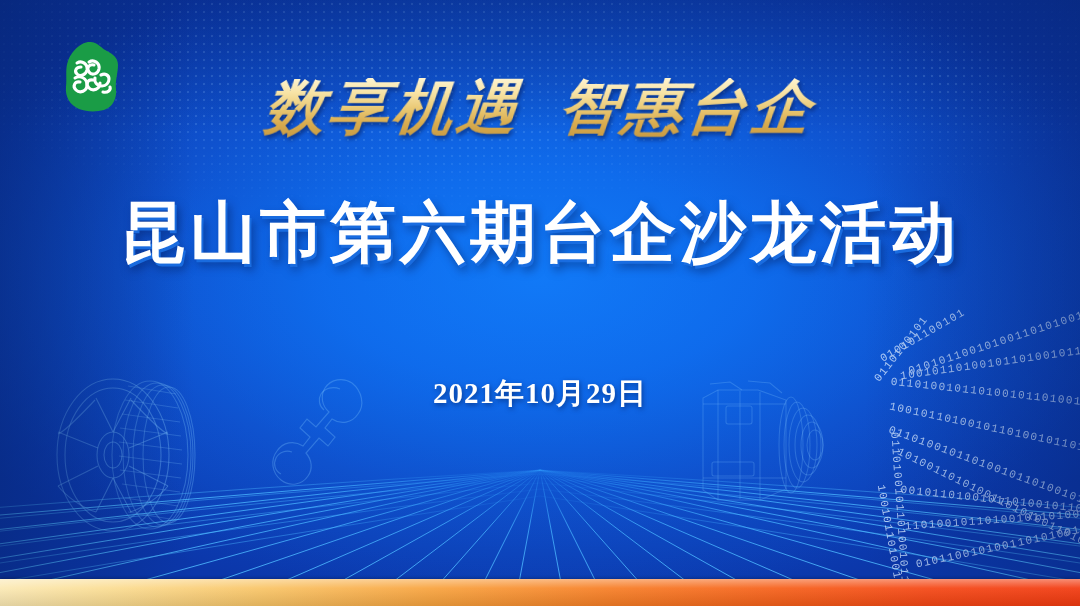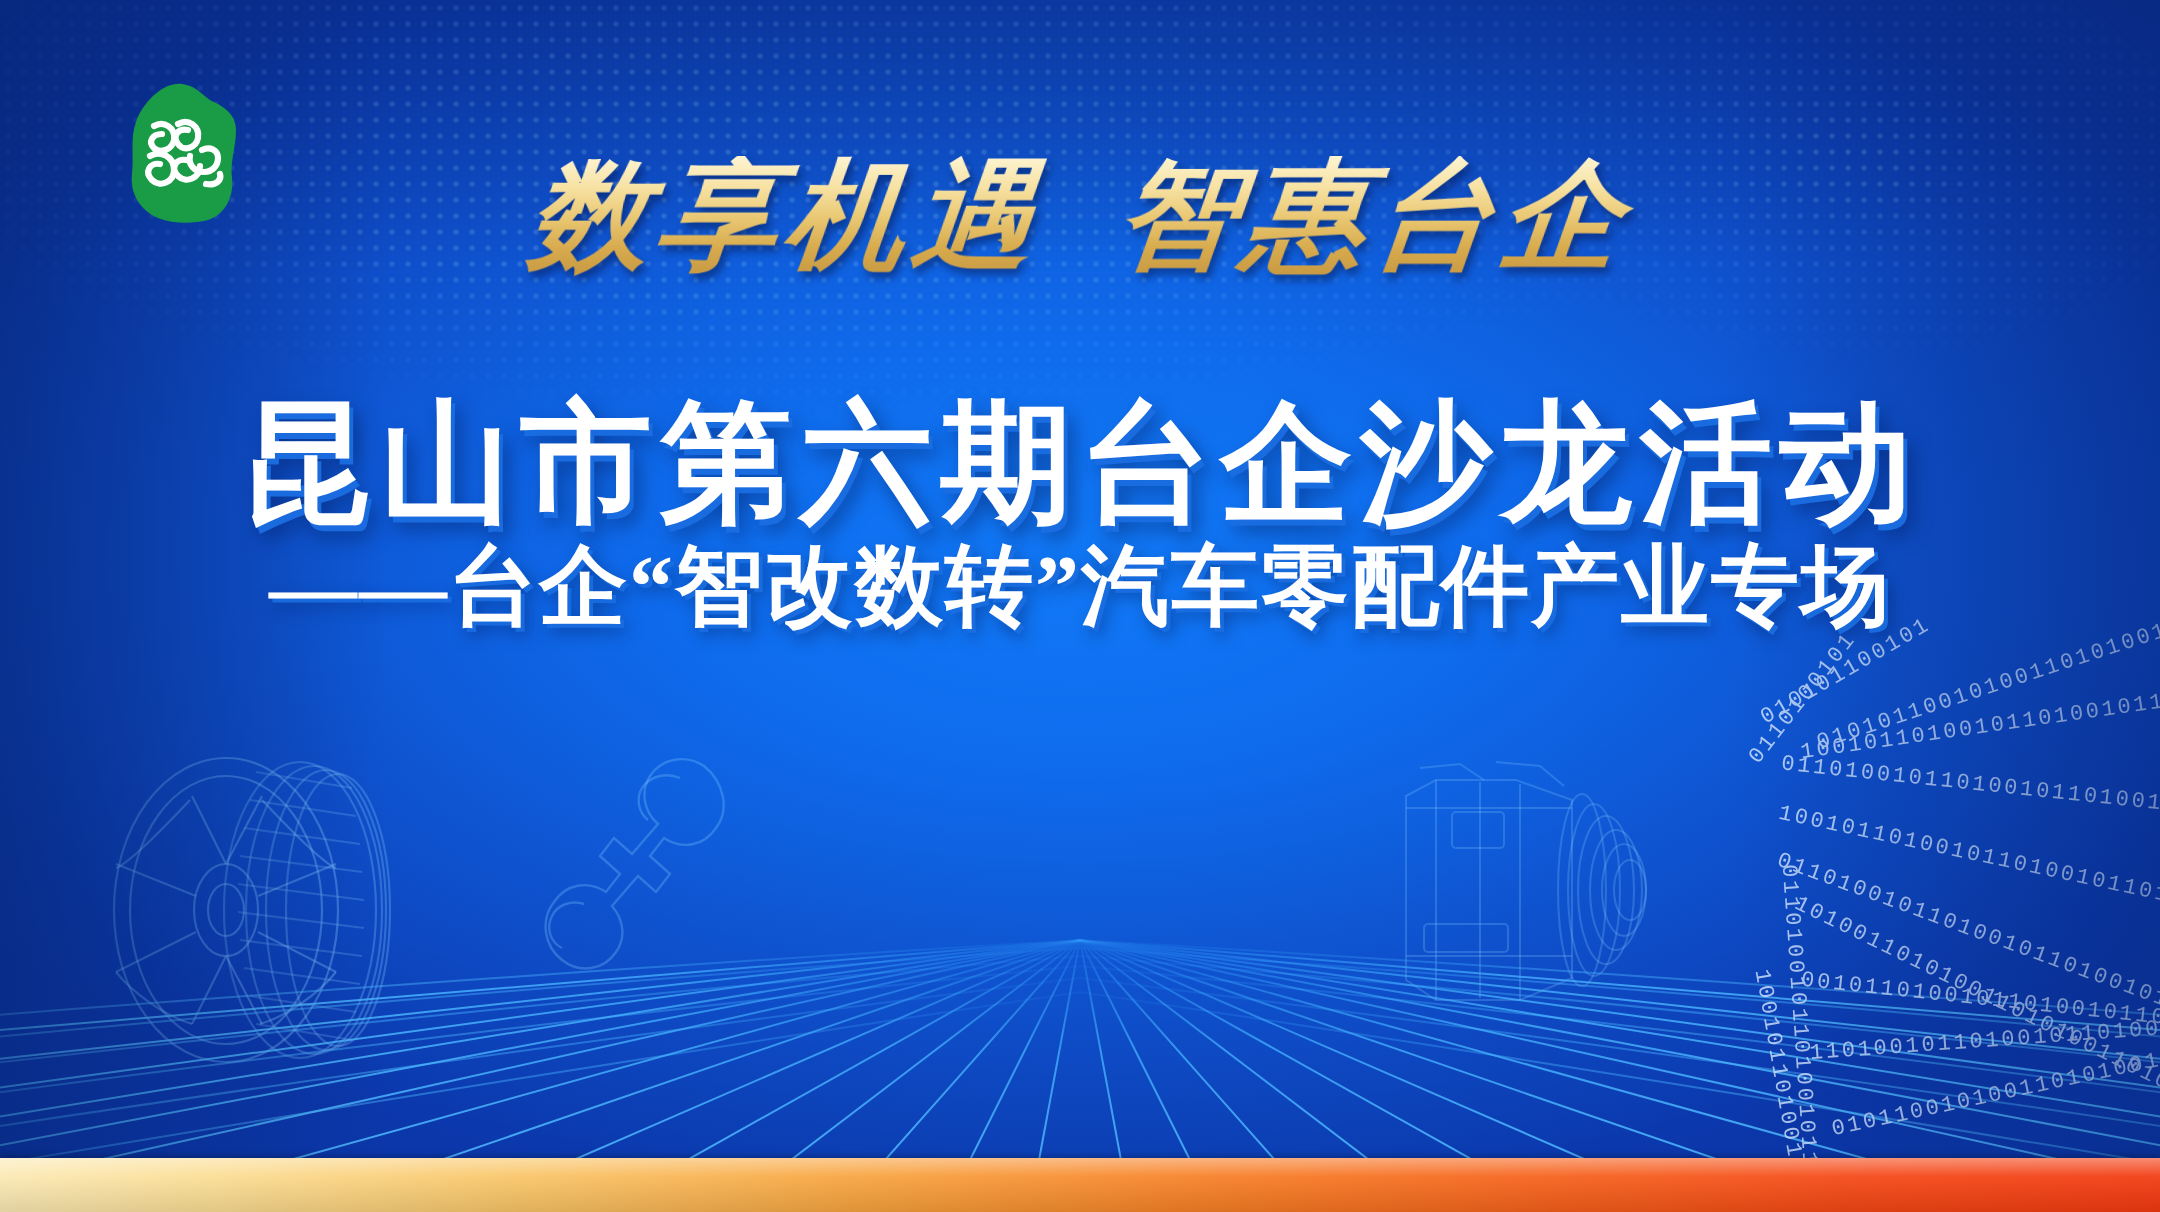--- a/index.html
+++ b/index.html
@@ -334,19 +334,19 @@
       <path d="M32 39 C27 38 24 43 28 47 C32 51 39 48 39 42"></path>
       <path d="M40 34 C44 32 48 34 48 38 C48 42 45 45 41 45 C36 45 33 41 34 37"></path>
       <path d="M42 51 C47 52 50 49 49 46"></path>
     </g>
   </svg>
 
   <div class="headline-gold">数享机遇  智惠台企</div>
 
   <div class="title-main">昆山市第六期台企沙龙活动</div>
 
-  <div class="title-sub">——台企“智改数转”汽车零配件产业专场</div>
-
+
+  <div class="event-date">2021年10月29日</div>
 
   <div class="gold-bar"></div>
   <div class="gold-bar-sheen"></div>
 
 </div>
 
 </body></html>

